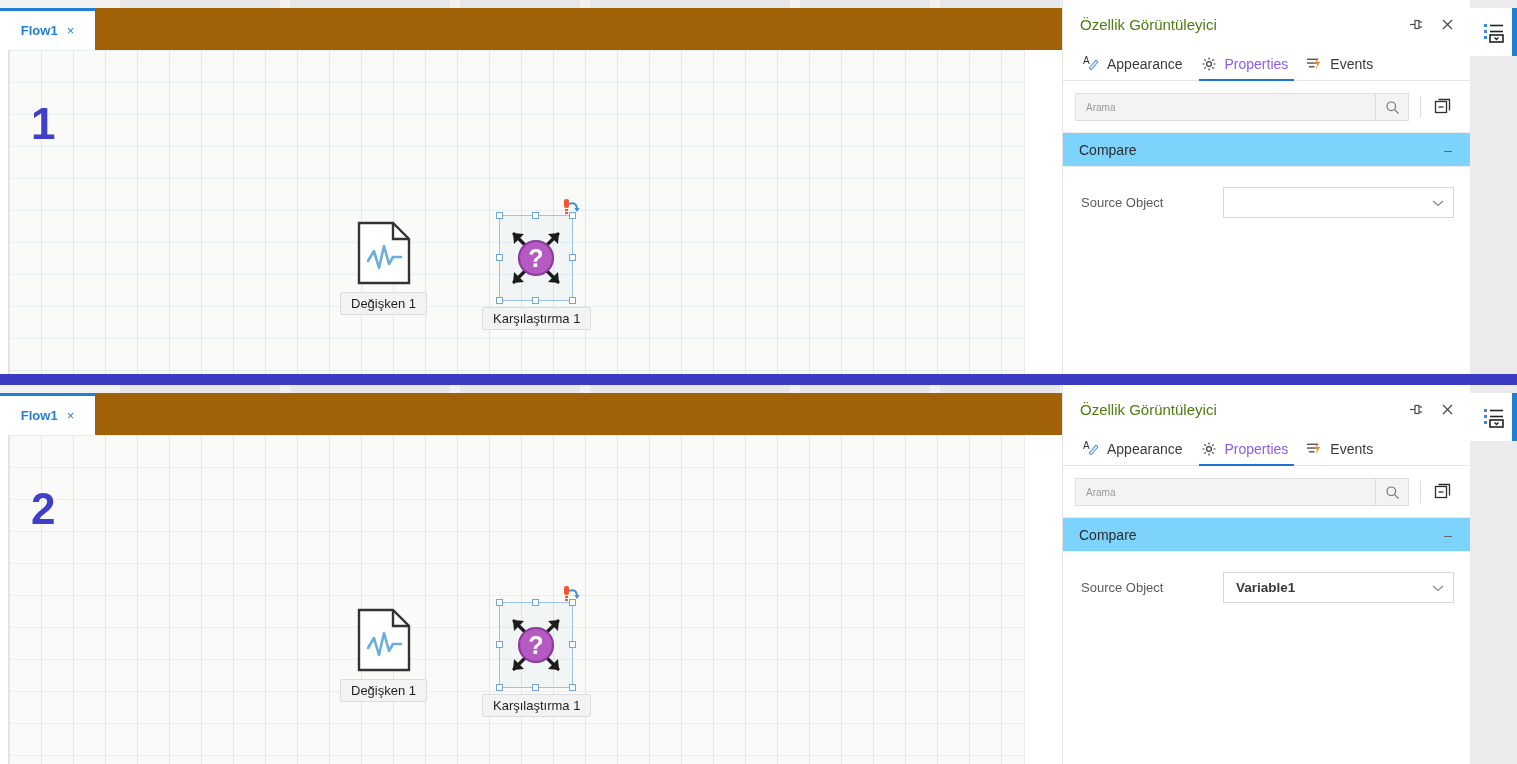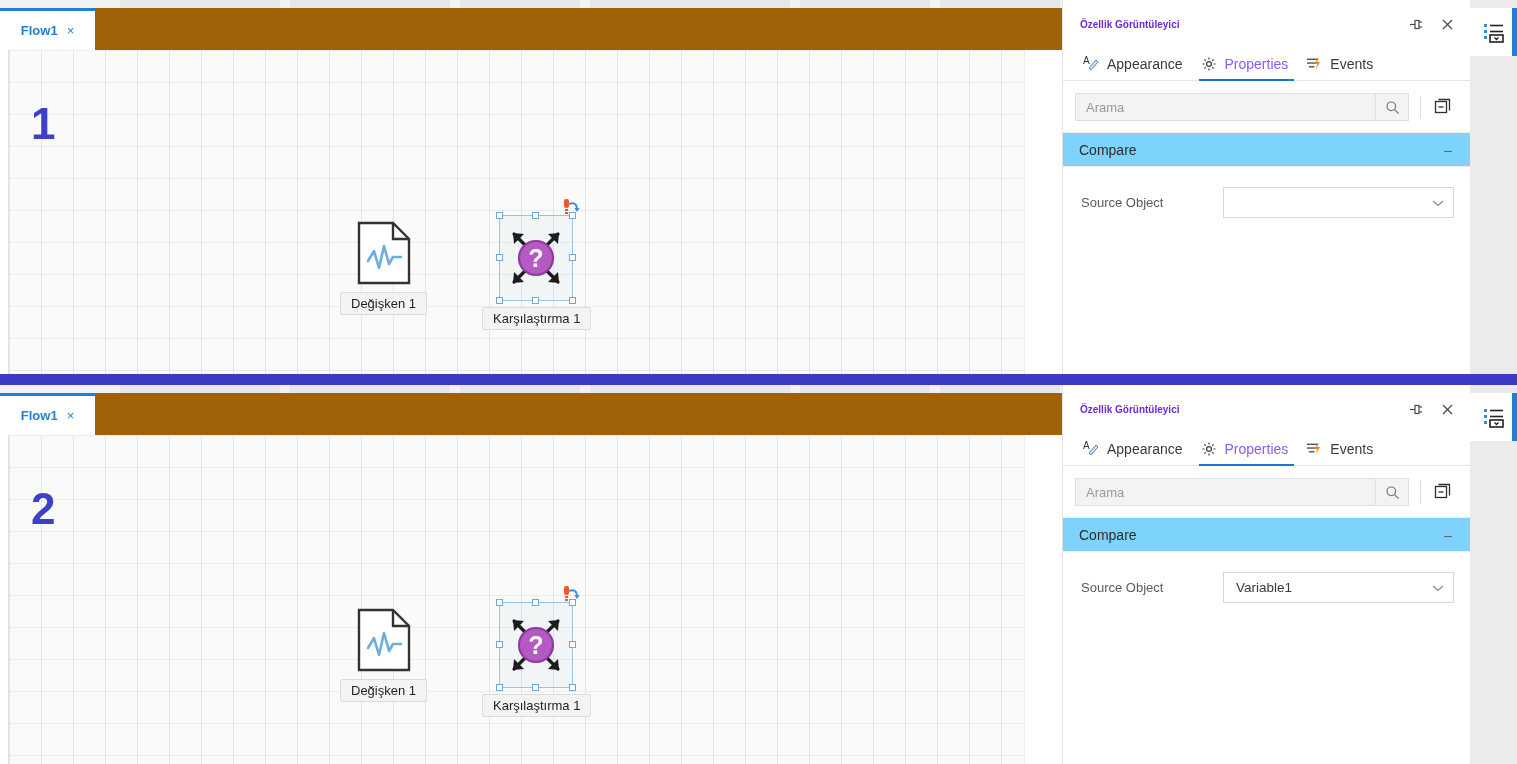--- a/index.html
+++ b/index.html
@@ -91,21 +91,21 @@
 
   
   .proppanel {
     position:absolute; right:47px; top:0; width:408px; bottom:0;
     background:#ffffff; border-left:1px solid #e4e4e4;
   }
   .pp-head {
     position:relative; height:48px; display:flex; align-items:center;
     padding:0 14px 0 17px;
   }
-  .pp-title { font-size:10px; color:#6d28d9;font-weight:bold; }
+  .pp-title { font-size:15px; color:#4d7c0f; }
   .pp-head-actions { margin-left:auto; display:flex; align-items:center; gap:14px; }
   .pp-icon-btn { width:18px; height:18px; color:#4a4a4a; cursor:pointer;
                  display:flex; align-items:center; justify-content:center; }
 
   .pp-tabs {
     display:flex; align-items:flex-end; gap:2px; padding:0 14px;
     height:33px; border-bottom:1px solid #e6e6e6;
   }
   .pp-tab {
     display:flex; align-items:center; gap:7px; padding:0 10px 8px 6px;
@@ -121,21 +121,21 @@
   .pp-searchrow {
     display:flex; align-items:center; gap:0; padding:12px 16px 11px 12px;
     border-bottom:1px solid #ededed;
   }
   .pp-search {
     flex:1; height:28px; display:flex; align-items:center;
     border:1px solid #e0e0e0; background:#f3f3f3;
   }
   .pp-search input {
     flex:1; border:0; outline:0; background:transparent; height:100%;
-    padding:0 10px; font-size:13px; color:#2b2b2b;
+    padding:0 10px; font-size:10px; color:#2b2b2b;
     font-family:"Liberation Sans", sans-serif;
   }
   .pp-search input::placeholder { color:#9a9a9a; }
   .pp-search-btn {
     width:33px; height:100%; border-left:1px solid #e0e0e0;
     display:flex; align-items:center; justify-content:center; cursor:pointer;
   }
   .pp-sep { width:1px; height:22px; background:#dedede; margin:0 11px; }
   .pp-collapse-btn { width:22px; height:22px; display:flex; align-items:center;
                      justify-content:center; cursor:pointer; }
@@ -147,21 +147,21 @@
   }
   .pp-group-toggle { margin-left:auto; color:#666; font-size:14px; cursor:pointer;
                      line-height:1; padding:2px 2px; }
 
   .pp-rows { padding-top:11px; }
   .pp-row { display:flex; align-items:center; height:48px; padding:0 16px 0 18px; }
   .pp-row-label { width:142px; font-size:13px; color:#5b5b5b; }
   .pp-select {
     flex:1; height:31px; border:1px solid #d8d8d8; background:#fff;
     display:flex; align-items:center; padding:0 9px 0 12px;
-    font-size:13.5px; color:#3a3a3a;
+    font-size:13.5px; color:#3a3a3a;font-weight:bold;
   }
   .pp-select .chev { margin-left:auto; color:#8a8a8a; }
   .pp-textbox-wrap { flex:1; display:flex; align-items:center; }
   .pp-textbox {
     flex:1; height:31px; border:1px solid #d8d8d8; border-right:0; background:#fff;
   }
   .pp-ellipsis-btn {
     width:31px; height:31px; border:1px solid #d8d8d8; background:#fff;
     display:flex; align-items:center; justify-content:center;
     font-size:14px; color:#3a3a3a; letter-spacing:1px; cursor:pointer;

